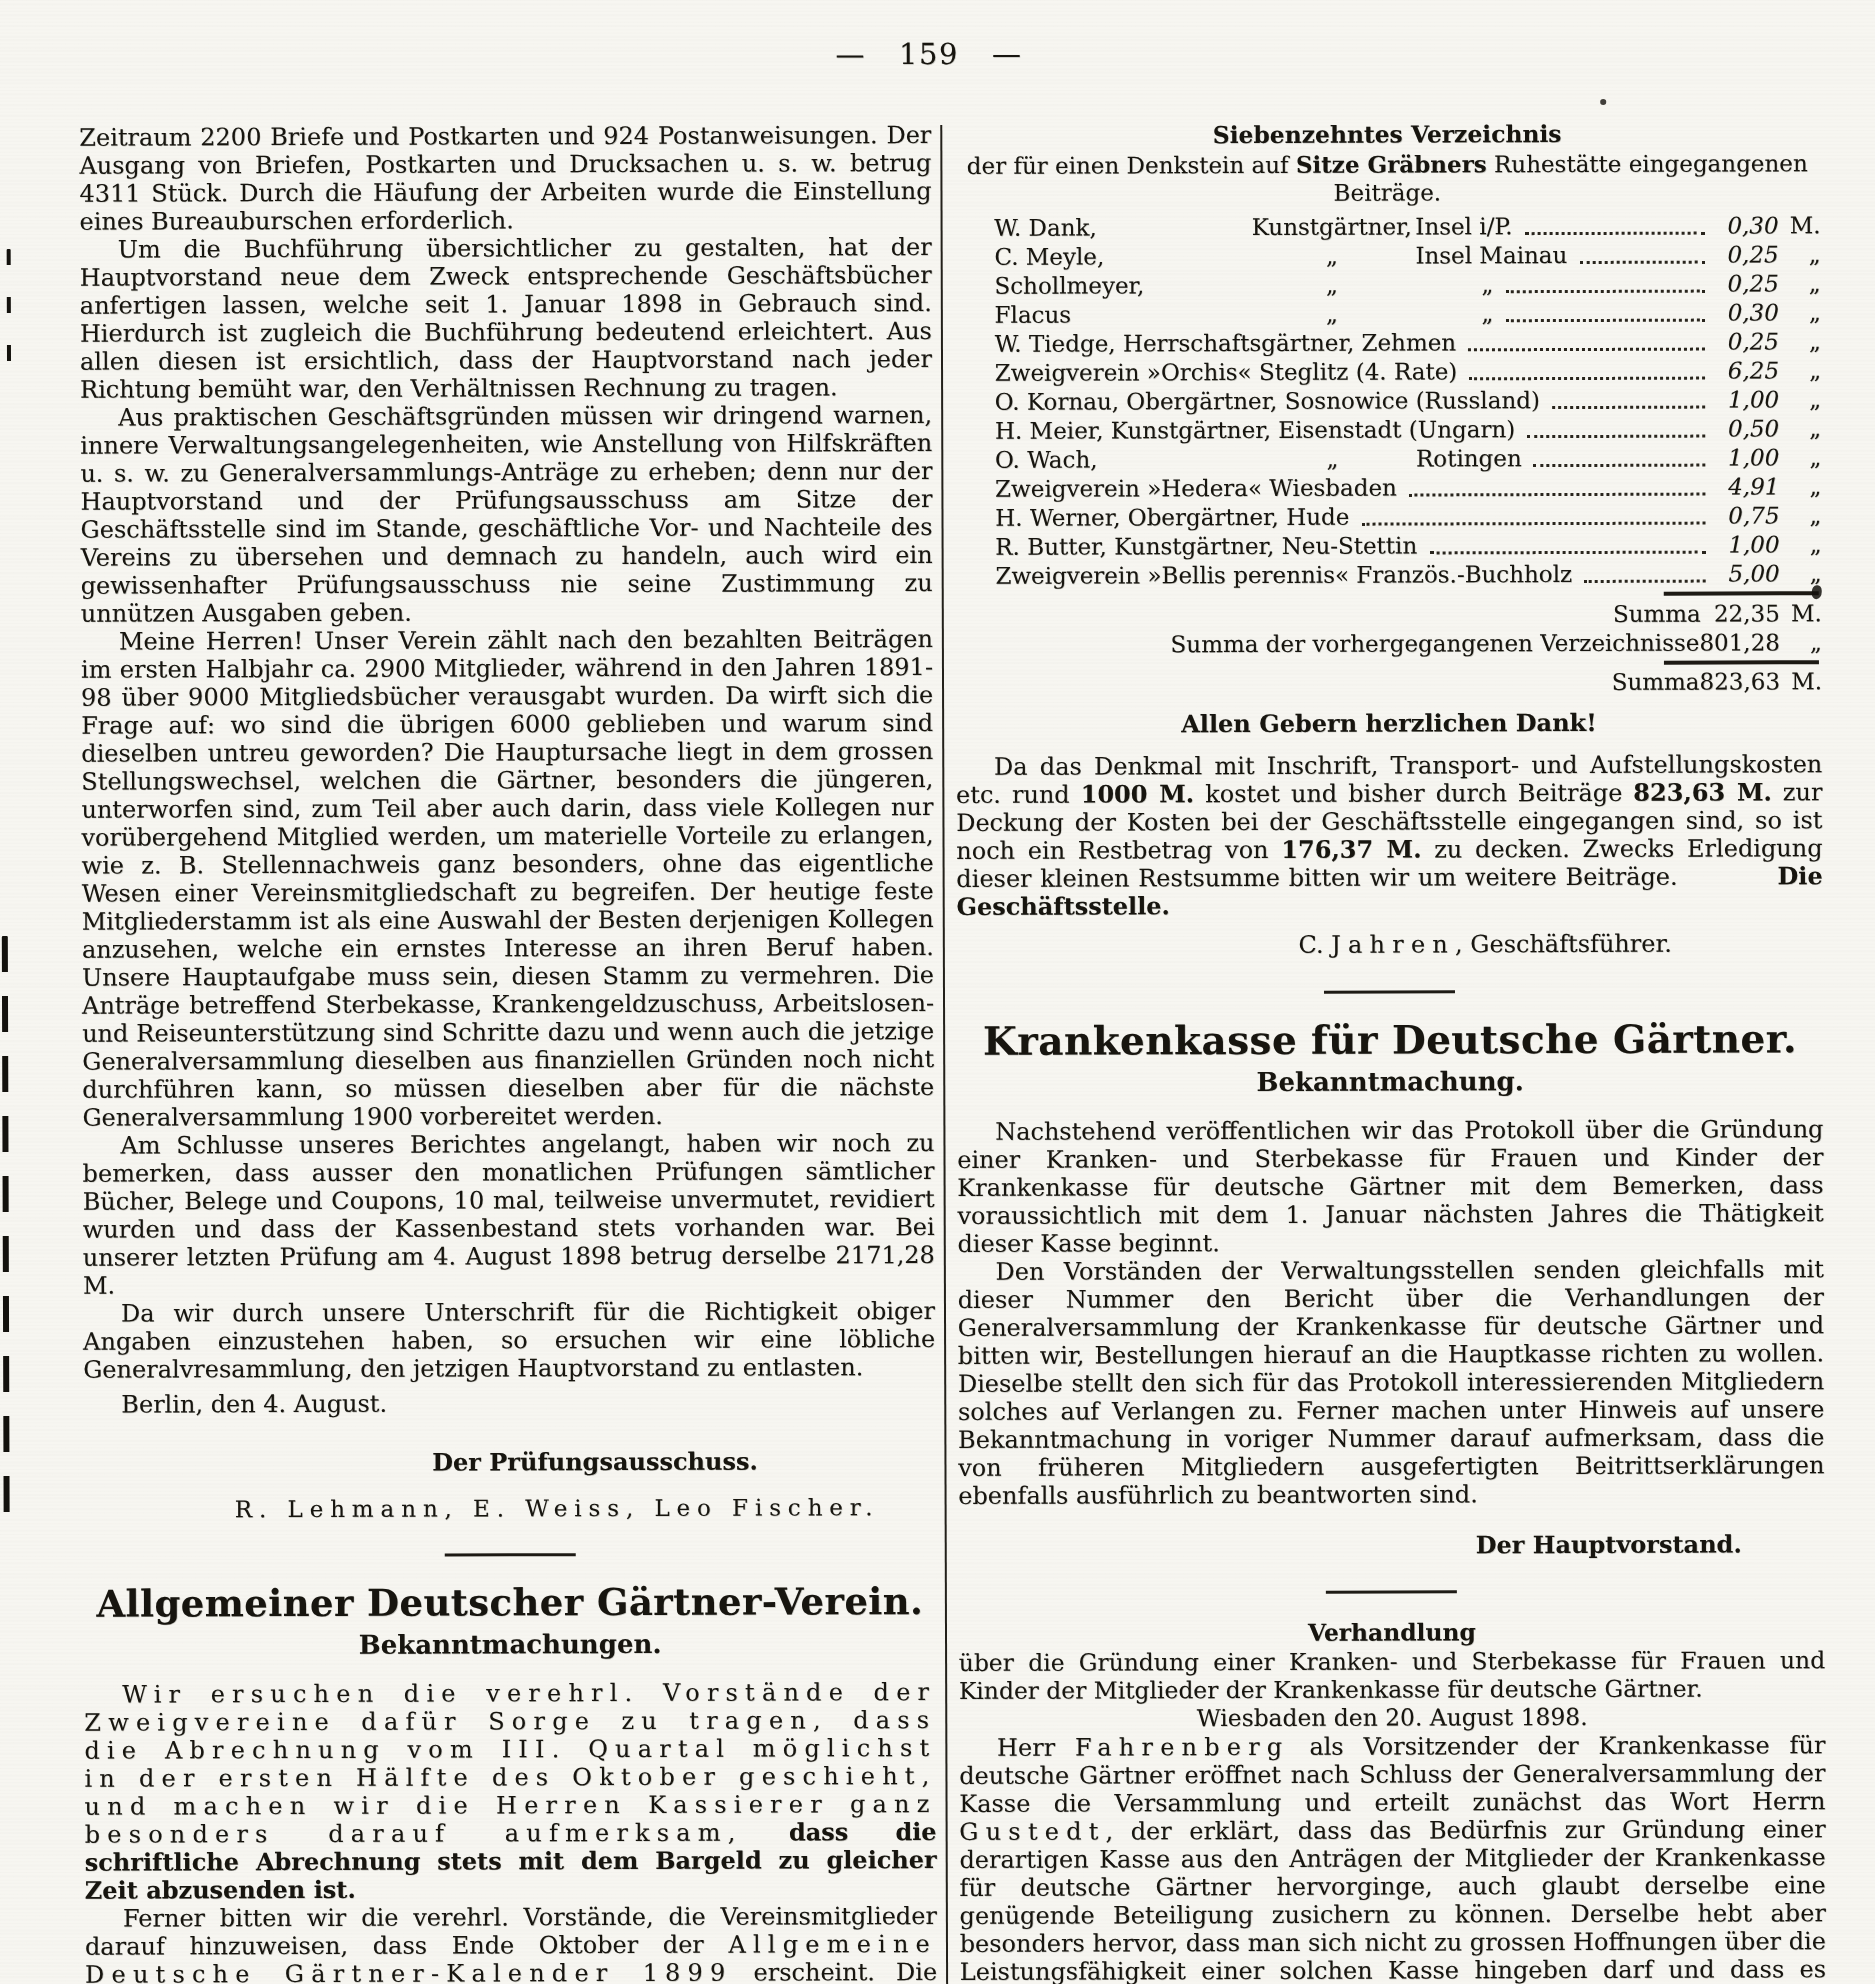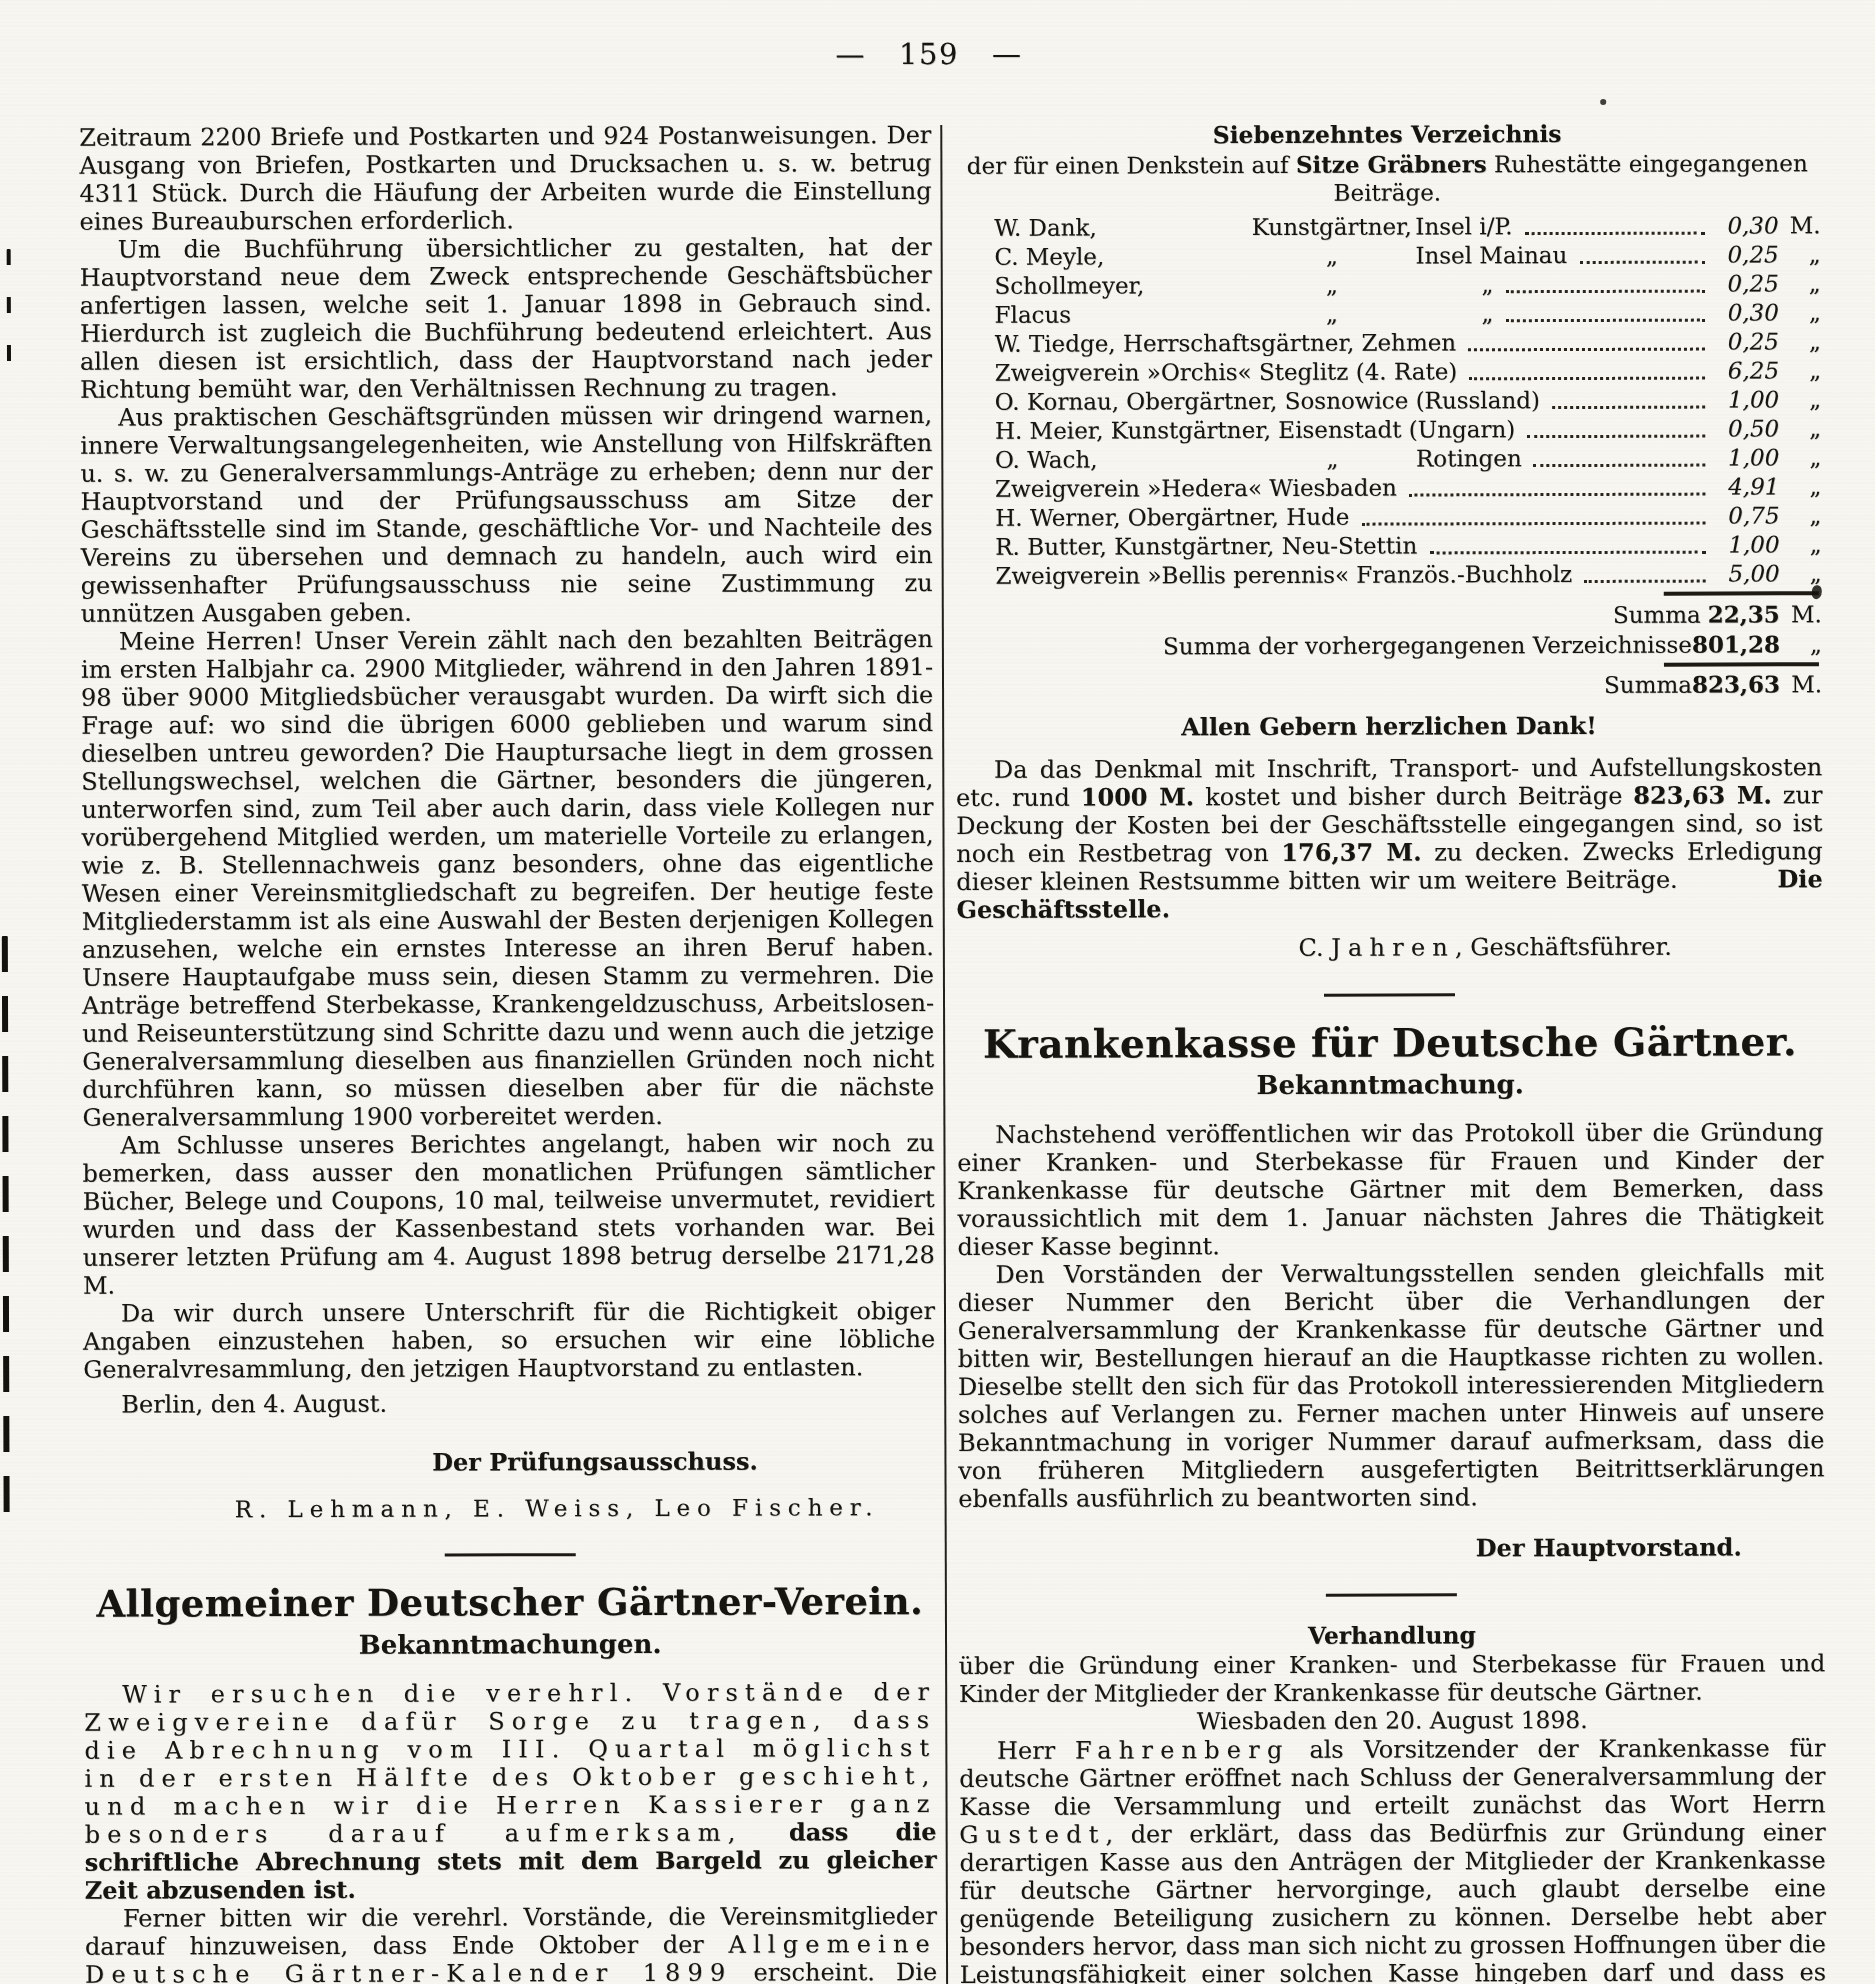--- a/index.html
+++ b/index.html
@@ -62,21 +62,21 @@
   .vz-place{ flex: 0 0 auto; white-space: nowrap; }
   .vz-place.ditto { padding-left: 66px; }
   .vz-row.wide .vz-name { flex: 0 0 auto; }
   .leader { flex: 1 1 16px; min-width: 8px; border-bottom: 3.2px dotted #29251d; margin: 0 10.3px 0 12px; align-self: flex-end; height: 0; margin-bottom: 6.4px; }
   .vz-amount { flex: 0 0 64px; text-align: right; white-space: nowrap; font-style: italic; }
   .vz-unit { flex: 0 0 42px; text-align: right; white-space: nowrap; }
 
   .sum-rule { width: 155px; border: 0; border-top: 4px solid #1d1a14; margin: 3.2px 3.2px 3.2px auto; }
   .summa-row { display: flex; justify-content: flex-end; align-items: baseline; font-size: 23px; line-height: 29px; }
   .sum-label { white-space: nowrap; }
-  .sum-amount { flex: 0 0 79px; text-align: right; font-weight: bold; }
+  .sum-amount { flex: 0 0 79px; text-align: right; }
   .sum-unit { flex: 0 0 42px; text-align: right; }
 
   .thanks { font-size: 24px; font-weight: bold; text-align: center; line-height: 32px; margin: 10.3px 0 12px 0; }
 
   .verh-sub { font-size: 23.4px; line-height: 28px; text-align: justify; text-indent: 0; }
   .verh-date { font-size: 23.4px; line-height: 29px; text-align: center; }
   .sig-right { font-size: 24px; font-weight: bold; text-align: right; padding-right: 83px; margin: 22px 0 4px 0; line-height: 29px; }
 
   
   .artifact { position: absolute; background: #14120d; border-radius: 1.2px; }

